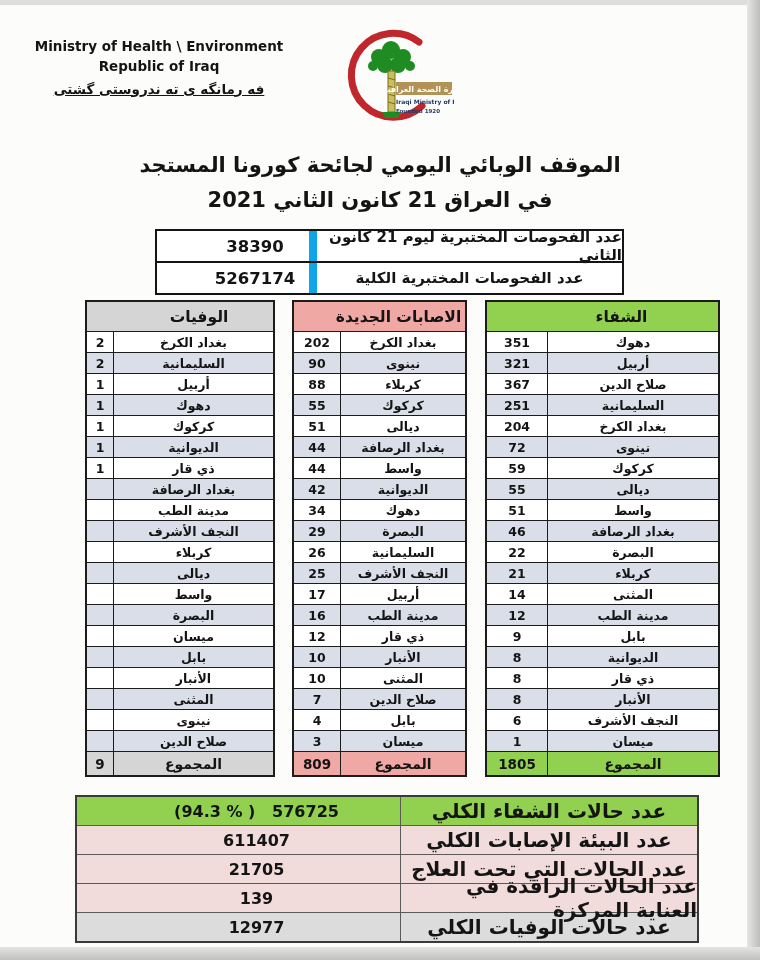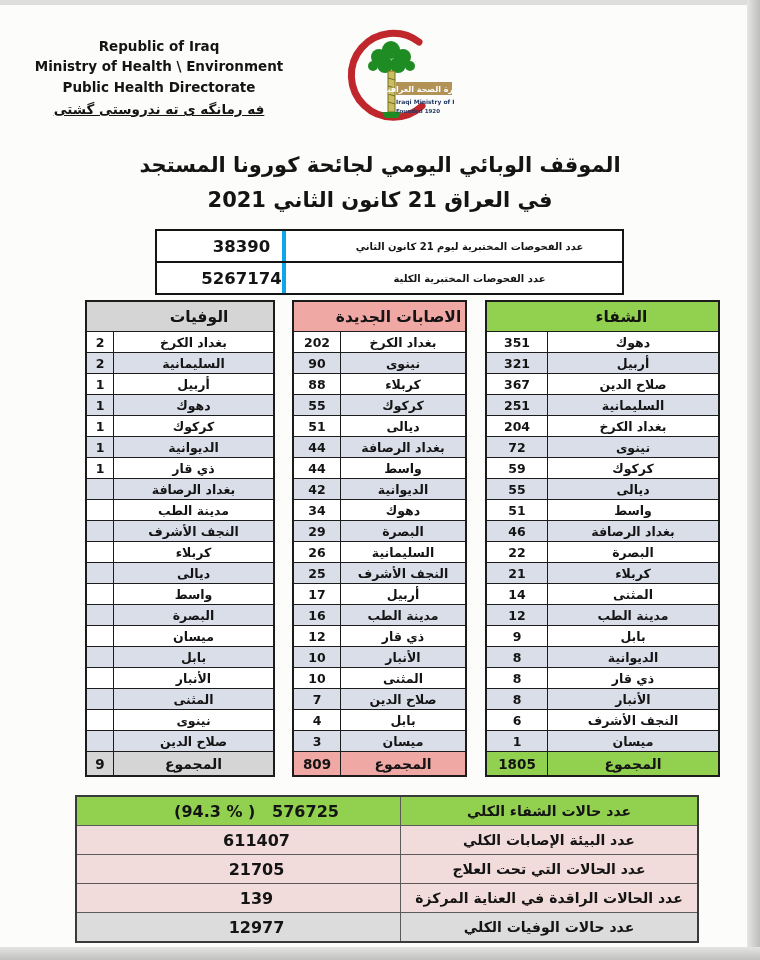--- a/index.html
+++ b/index.html
@@ -38,23 +38,23 @@
   }
 
   
   .tests {
     position:absolute; top:229px; left:155px; width:465px;
     direction:rtl; border:2px solid #141414; background:#fff;
   }
   .tests-row { display:flex; height:30px; }
   .tests-row + .tests-row { border-top:2px solid #141414; }
   .tests-label {
-    width:305px; border-left:4px solid #0ea5e9;
+    width:305px; border-left:8px solid #0ea5e9;
     display:flex; align-items:center; justify-content:center;
-    font-size:10px; font-weight:bold;padding-left:31px;
+    font-size:15px; font-weight:bold;
   }
   .tests-value {
     flex:1; display:flex; align-items:center; justify-content:center;
     font-size:16.5px; font-weight:bold;padding-left:44px;
   }
 
   
   .city-table { position:absolute; top:300px; background:#fff; border:2px solid #1c1c1c; }
   .ct-header {
     height:29px; border-bottom:1px solid #1c1c1c;
@@ -91,41 +91,40 @@
   
   .summary {
     position:absolute; top:795px; left:75px; width:620px;
     direction:rtl; border:2px solid #3a3a3a; background:#fff;
   }
   .sum-row { display:flex; height:28px; }
   .sum-row + .sum-row { border-top:1px solid #5a5a5a; }
   .sum-label {
     width:296px; border-left:1px solid #5a5a5a;
     display:flex; align-items:center; justify-content:center;
-    font-size:14px; font-weight:bold;
+    font-size:20px; font-weight:bold;
   }
   .sum-value {
     flex:1; display:flex; align-items:center; justify-content:center;
     font-size:16px; font-weight:bold;padding-left:36px;
   }
   .sum-value.ltr { direction:ltr; white-space:pre; }
   .sum-row.green { background:#92D050; }
   .sum-row.pink  { background:#F2DCDB; }
   .sum-row.gray  { background:#DCDCDC; }
 </style>
 </head>
 <body>
 
 <div class="page">
   <div class="edge-top"></div>
 
   <div class="hdr-left">
+    <div>Ministry of Health \ Environment</div>
     <div>Republic of Iraq</div>
-    <div>Ministry of Health \ Environment</div>
-    <div>Public Health Directorate</div>
     <div class="kurdish">فه رمانگه ی ته ندروستی گشتی</div>
   </div>
 
   <div class="hdr-logo">
     <svg viewBox="0 0 120 115" width="120" height="115">
       <path d="M 85,22 A 42,42 0 1 0 88,86" fill="none" stroke="#C0272D" stroke-width="7" stroke-linecap="round"></path>
       <g>
         <circle cx="57" cy="30" r="9" fill="#1F8B23"></circle>
         <circle cx="45" cy="37" r="8" fill="#1F8B23"></circle>
         <circle cx="69" cy="37" r="8" fill="#1F8B23"></circle>

